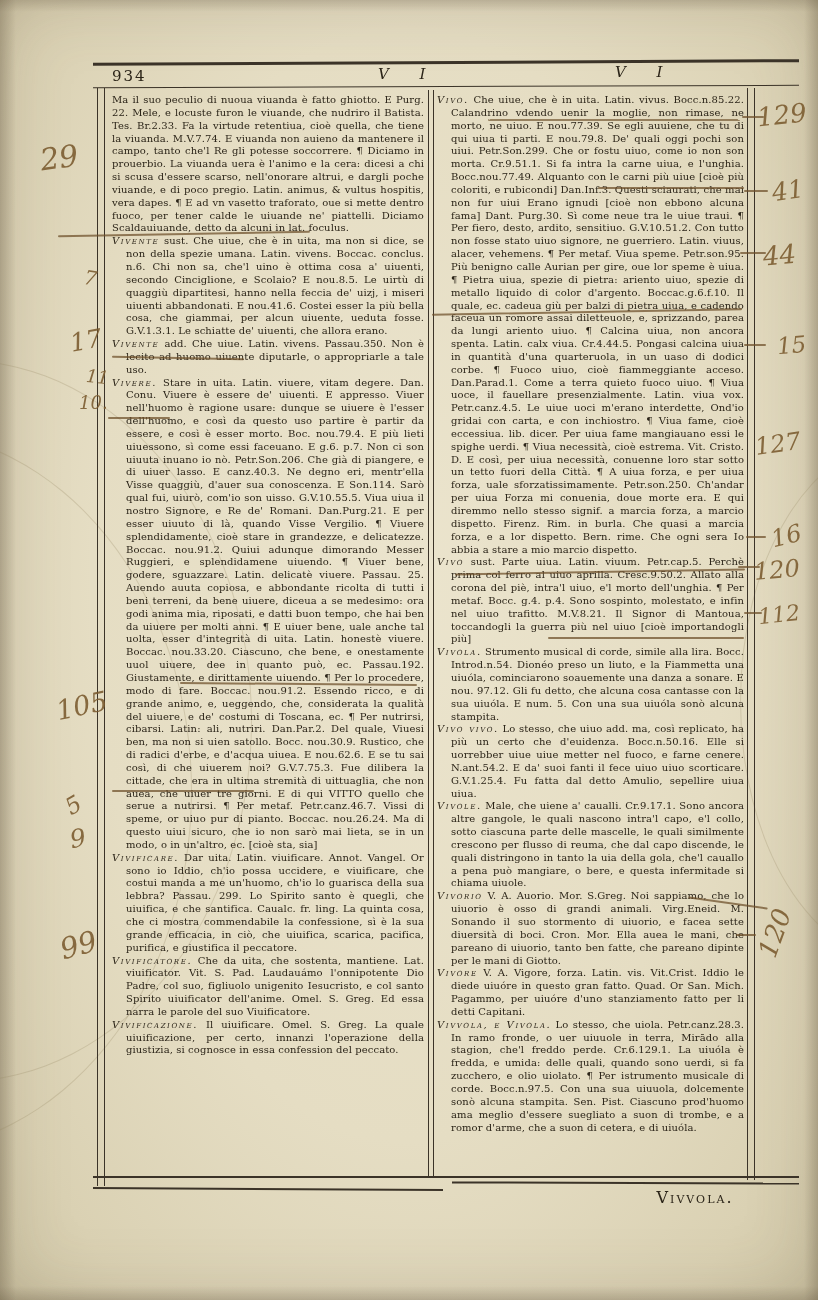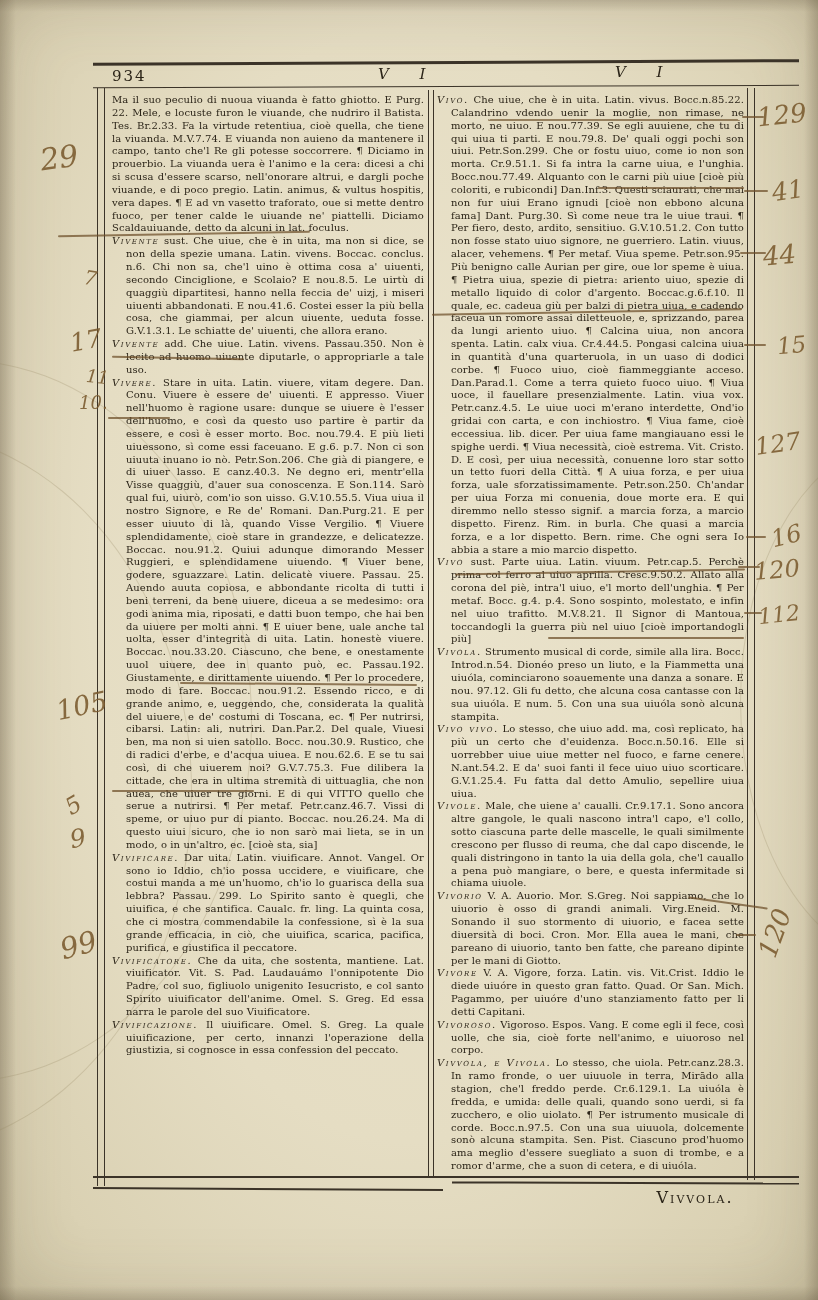--- a/index.html
+++ b/index.html
@@ -103,21 +103,20 @@
 
       <p class="entry"><span class="head">Vivo vivo.</span><span class="body"> Lo stesso, che uiuo add. ma, così replicato, ha più un certo che d'euidenza. Bocc.n.50.16. Elle si uorrebber uiue uiue metter nel fuoco, e farne cenere. N.ant.54.2. E da' suoi fanti il fece uiuo uiuo scorticare. G.V.1.25.4. Fu fatta dal detto Amulio, sepellire uiua uiua.</span></p>
 
       <p class="entry"><span class="head">Vivole.</span><span class="body"> Male, che uiene a' caualli. Cr.9.17.1. Sono ancora altre gangole, le quali nascono intra'l capo, e'l collo, sotto ciascuna parte delle mascelle, le quali similmente crescono per flusso di reuma, che dal capo discende, le quali distringono in tanto la uia della gola, che'l cauallo a pena può mangiare, o bere, e questa infermitade si chiama uiuole.</span></p>
 
       <p class="entry"><span class="head">Vivorio</span><span class="body"> V. A. Auorio. Mor. S.Greg. Noi sappiamo, che lo uiuorio è osso di grandi animali. Virg.Eneid. M. Sonando il suo stormento di uiuorio, e facea sette diuersità di boci. Cron. Mor. Ella auea le mani, che pareano di uiuorio, tanto ben fatte, che pareano dipinte per le mani di Giotto.</span></p>
 
       <p class="entry"><span class="head">Vivore</span><span class="body"> V. A. Vigore, forza. Latin. vis. Vit.Crist. Iddio le diede uiuóre in questo gran fatto. Quad. Or San. Mich. Pagammo, per uiuóre d'uno stanziamento fatto per li detti Capitani.</span></p>
 
 
-      <p class="entry"><span class="head">Vivoroso.</span><span class="body"> Vigoroso. Espos. Vang. E come egli il fece, così uolle, che sia, cioè forte nell'animo, e uiuoroso nel corpo.</span></p>
 
       <p class="entry"><span class="head">Vivvola, e Vivola.</span><span class="body"> Lo stesso, che uiola. Petr.canz.28.3. In ramo fronde, o uer uiuuole in terra, Mirādo alla stagion, che'l freddo perde. Cr.6.129.1. La uiuóla è fredda, e umida: delle quali, quando sono uerdi, si fa zucchero, e olio uiolato. ¶ Per istrumento musicale di corde. Bocc.n.97.5. Con una sua uiuuola, dolcemente sonò alcuna stampita. Sen. Pist. Ciascuno prod'huomo ama meglio d'essere suegliato a suon di trombe, e a romor d'arme, che a suon di cetera, e di uiuóla.</span></p>
 
     </div>
 
   <div class="catchword" style="left:640px;top:1188px;width:110px;text-align:center;">Vivvola.</div>
 
   <div>
 
   <span class="mark" style="position: absolute; left: 40px; top: 140px; transform: rotate(-8deg); font-size: 30px;">29</span>

